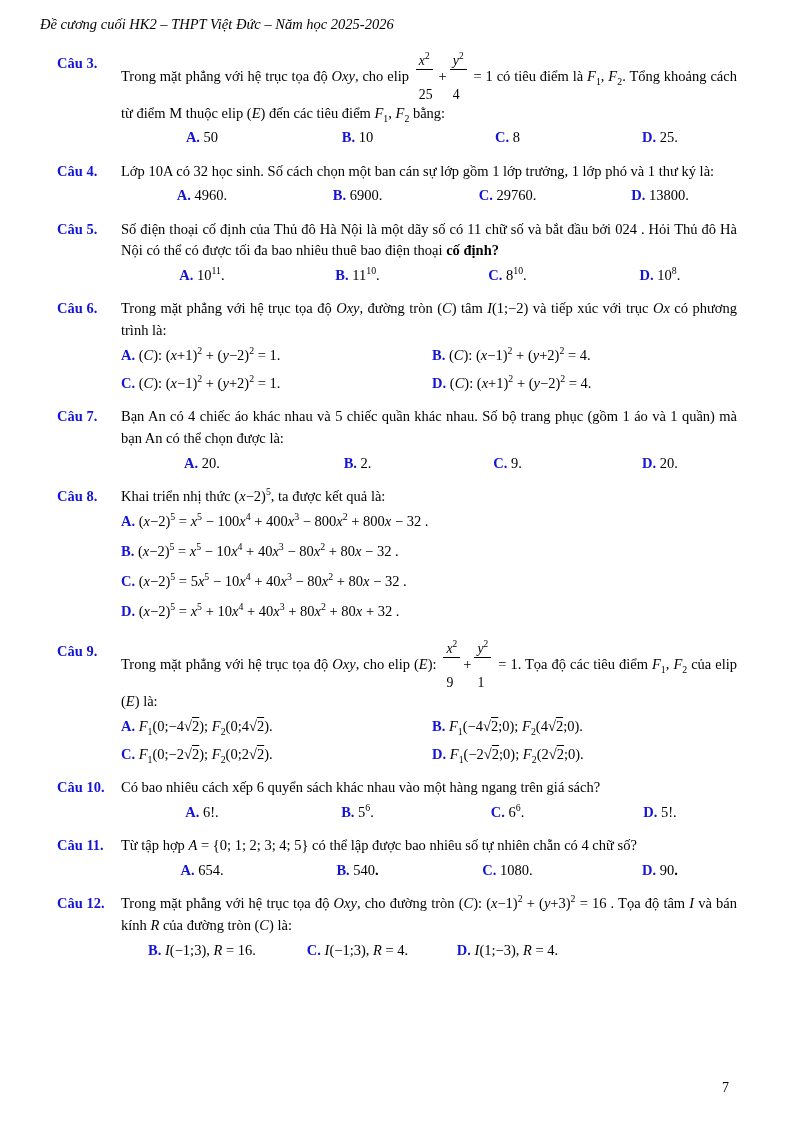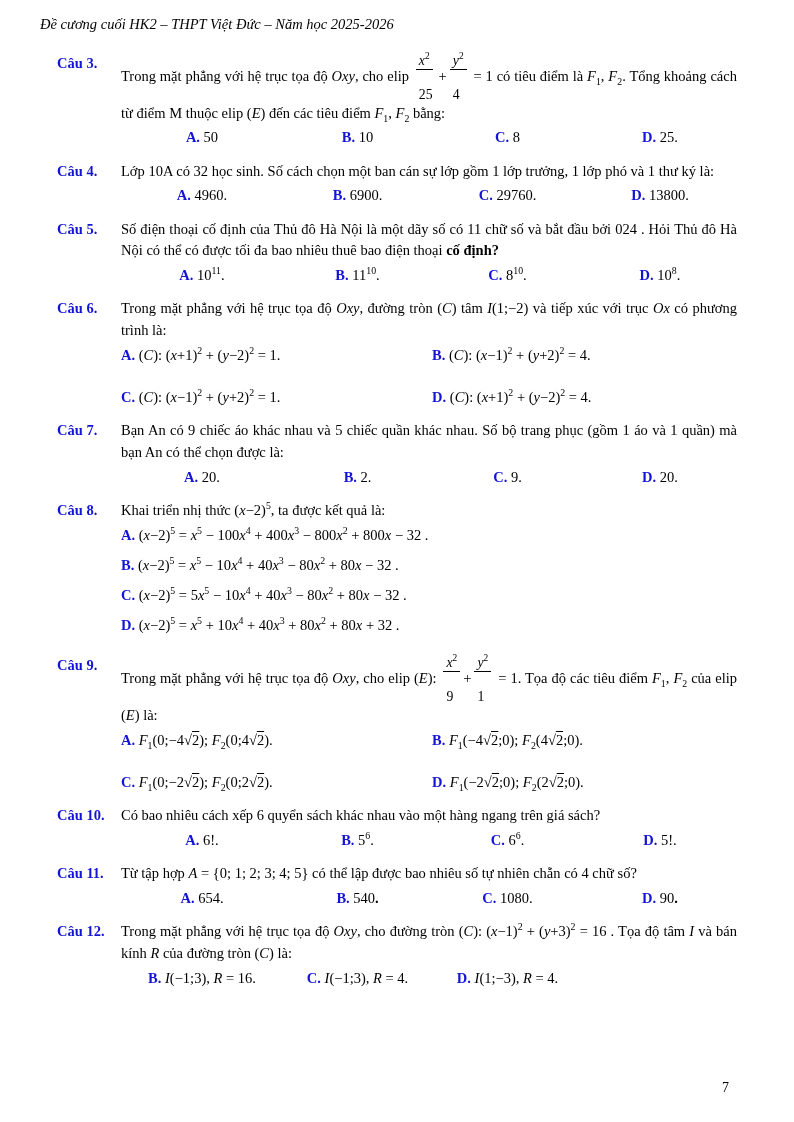--- a/index.html
+++ b/index.html
@@ -17,21 +17,21 @@
   .doc-header{
     font-style:italic;font-size:14.5px;margin-left:-17px;margin-bottom:20px;
   }
   .question-list{display:block;}
   .question{display:flex;margin-bottom:11px;}
   .q-label{flex:0 0 64px;font-weight:bold;color:var(--blue);line-height:1.5;}
   .q-content{flex:1;min-width:0;}
   .q-body{text-align:justify;line-height:1.5;margin-bottom:2px;}
   .q-options{line-height:1.6;}
   .q-options.grid-4{display:grid;grid-template-columns:26.3% 24.2% 24.5% 25%;text-align:center;}
-  .q-options.grid-2{display:grid;grid-template-columns:50.5% 49.5%;row-gap:19px;}
+  .q-options.grid-2{display:grid;grid-template-columns:50.5% 49.5%;row-gap:5px;}
   .q-options.rows .option{display:block;margin-bottom:7px;}
   .option{white-space:normal;}
   .opt-label{font-weight:bold;color:var(--blue);}
   sup{font-size:0.68em;line-height:0;}
   sub{font-size:0.68em;line-height:0;}
   .frac{
     display:inline-flex;flex-direction:column;align-items:flex-start;
     vertical-align:middle;margin:0 3px;line-height:1.15;font-size:0.95em;
   }
   .frac .num{display:block;padding:0 3px;border-bottom:1px solid #000;}
@@ -97,21 +97,21 @@
             <div class="option"><span class="opt-label">A.</span> <span class="opt-text">(<i>C</i>): (<i>x</i>+1)<sup>2</sup> + (<i>y</i>−2)<sup>2</sup> = 1.</span></div>
             <div class="option"><span class="opt-label">B.</span> <span class="opt-text">(<i>C</i>): (<i>x</i>−1)<sup>2</sup> + (<i>y</i>+2)<sup>2</sup> = 4.</span></div>
             <div class="option"><span class="opt-label">C.</span> <span class="opt-text">(<i>C</i>): (<i>x</i>−1)<sup>2</sup> + (<i>y</i>+2)<sup>2</sup> = 1.</span></div>
             <div class="option"><span class="opt-label">D.</span> <span class="opt-text">(<i>C</i>): (<i>x</i>+1)<sup>2</sup> + (<i>y</i>−2)<sup>2</sup> = 4.</span></div>
           </div>
         </div>
       </section>
       <section class="question">
         <div class="q-label">Câu 7.</div>
         <div class="q-content">
-          <div class="q-body">Bạn An có 9 chiếc áo khác nhau và 5 chiếc quần khác nhau. Số bộ trang phục (gồm 1 áo và 1 quần) mà bạn An có thể chọn được là:</div>
+          <div class="q-body">Bạn An có 4 chiếc áo khác nhau và 5 chiếc quần khác nhau. Số bộ trang phục (gồm 1 áo và 1 quần) mà bạn An có thể chọn được là:</div>
           <div class="q-options grid-4">
             <div class="option"><span class="opt-label">A.</span> <span class="opt-text">20.</span></div>
             <div class="option"><span class="opt-label">B.</span> <span class="opt-text">2.</span></div>
             <div class="option"><span class="opt-label">C.</span> <span class="opt-text">9.</span></div>
             <div class="option"><span class="opt-label">D.</span> <span class="opt-text">20.</span></div>
           </div>
         </div>
       </section>
       <section class="question">
         <div class="q-label">Câu 8.</div>

